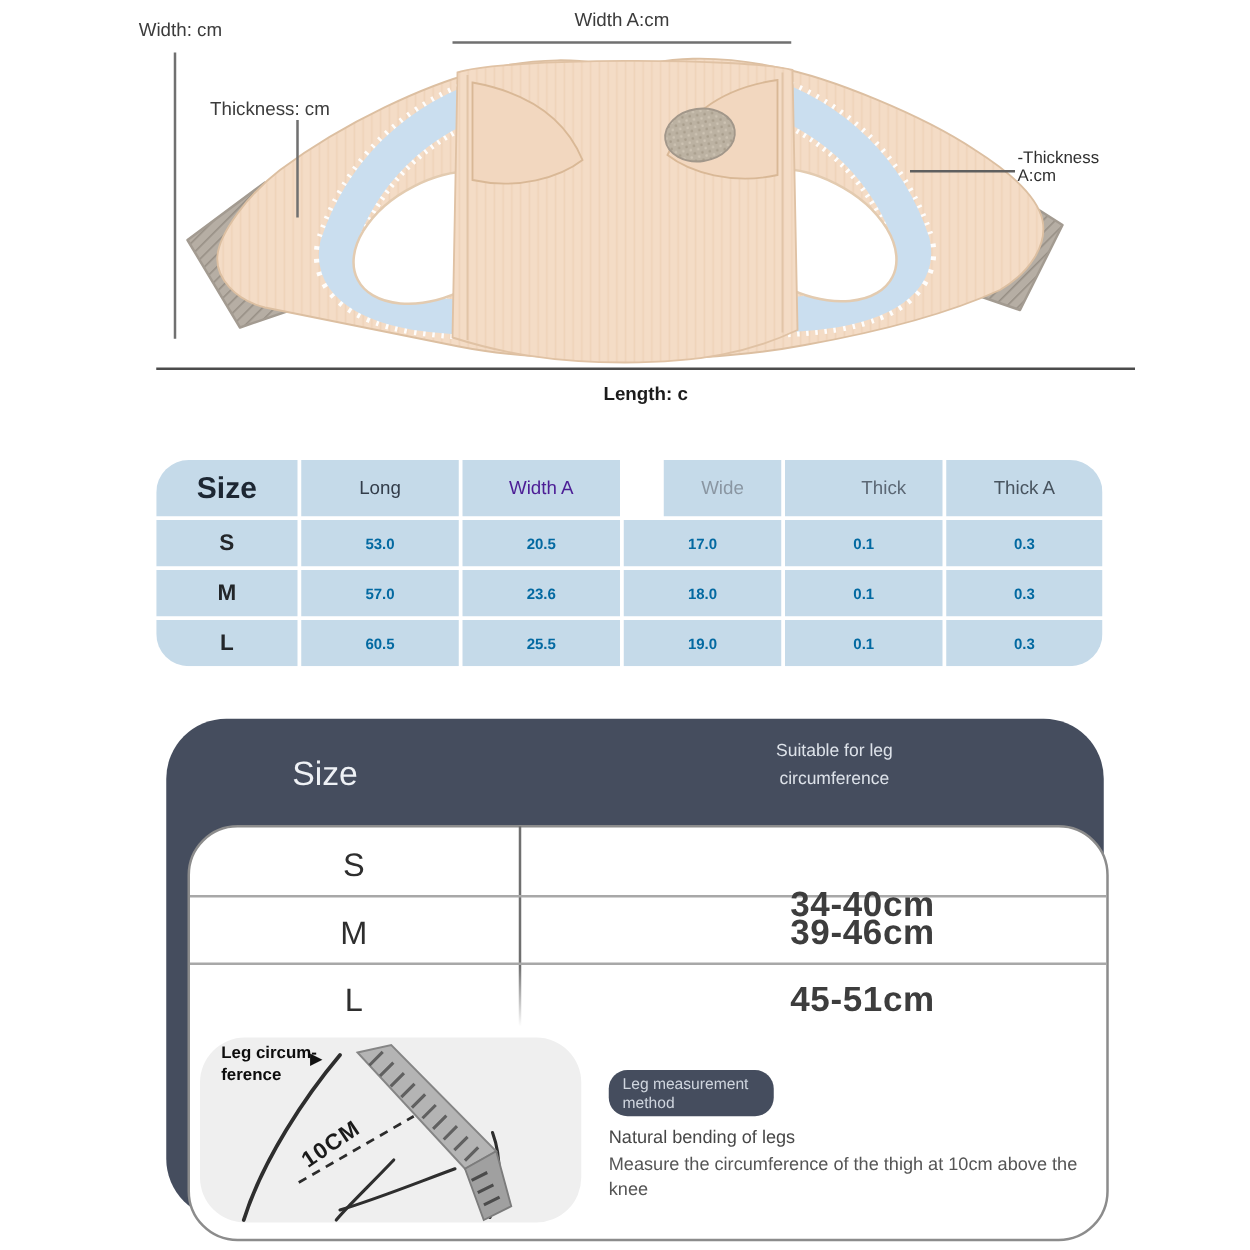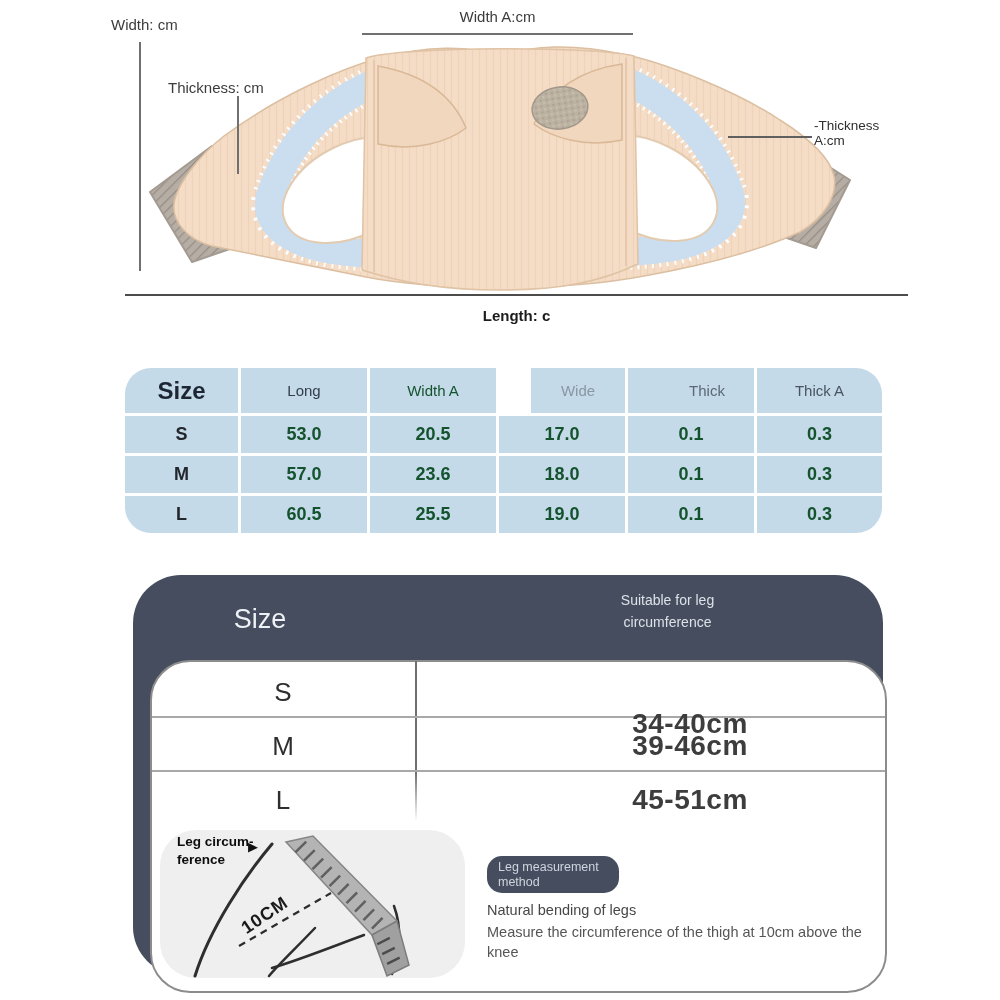--- a/index.html
+++ b/index.html
@@ -11,22 +11,22 @@
   .line{background:#707070;}
 
   
   #size-table{position:absolute;left:125px;top:368px;display:grid;
     grid-template-columns:113px 126px 126px 126px 126px 125px;
     grid-template-rows:45px 37px 37px 37px;gap:3px;
     border-radius:26px;overflow:hidden;}
   .cell{background:#c5dae9;display:flex;align-items:center;justify-content:center;}
   .hdr{font-size:15px;color:#3e4a59;}
   .hdr-size{font-size:24px;font-weight:bold;color:#1d2733;}
-  .ch1{color:#333d4a;} .ch2{color:#14532d;} .ch3{color:#8a96a2;margin-left:32px;} .ch4{color:#5c6875;padding-left:32px;} .ch5{color:#48545f;}
-  .val{font-size:18px;font-weight:bold;color:#14532d;}
+  .ch1{color:#333d4a;} .ch2{color:#4c1d95;} .ch3{color:#8a96a2;margin-left:32px;} .ch4{color:#5c6875;padding-left:32px;} .ch5{color:#48545f;}
+  .val{font-size:12px;font-weight:bold;color:#0369a1;}
   .rowlabel{font-size:18px;font-weight:bold;color:#23262a;}
 
   
   #circ-container{position:absolute;left:133px;top:575px;width:750px;height:400px;
     background:#454d5e;border-radius:48px;}
   #circ-panel{position:absolute;left:150px;top:660px;width:737px;height:333px;
     background:#ffffff;border:2px solid #8c8c8c;border-radius:40px;box-sizing:border-box;}
   .circ-size-hdr{font-size:27px;color:#eef1f5;text-align:center;}
   .circ-suit-hdr{font-size:14px;line-height:21.5px;color:#dde2e9;text-align:center;}
   .circ-letter{font-size:26px;color:#2e2e2e;text-align:center;}

